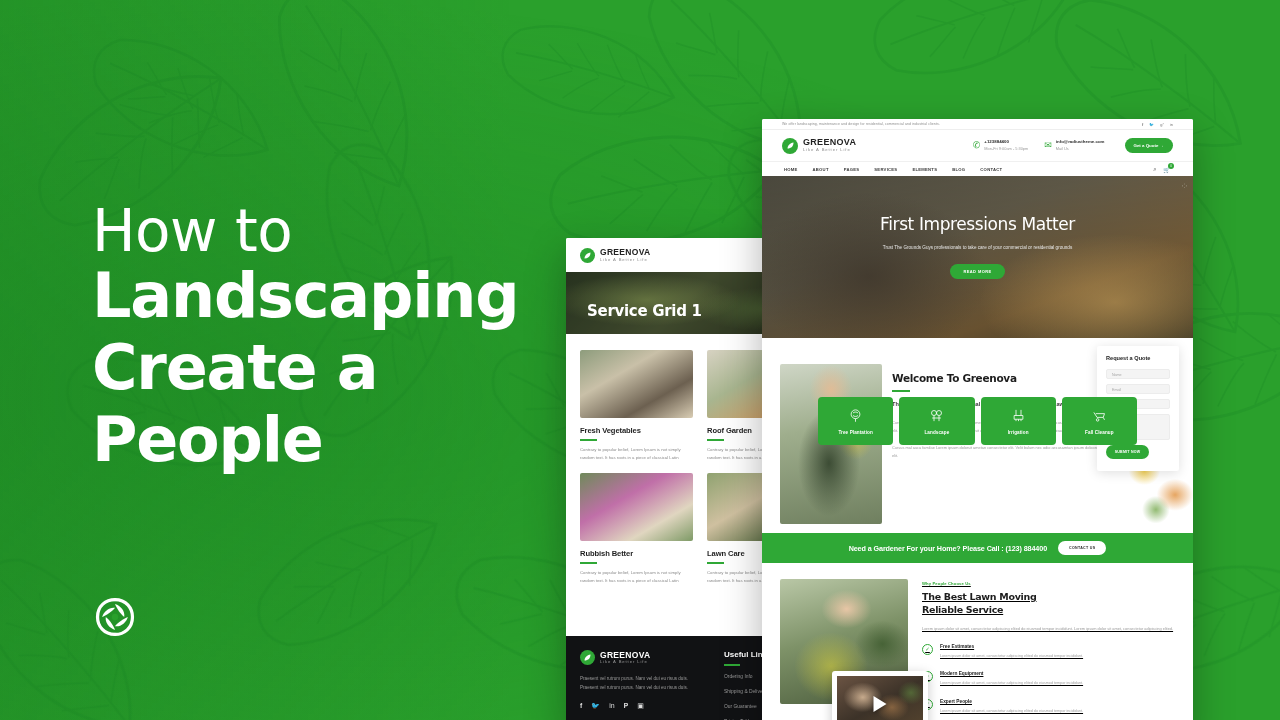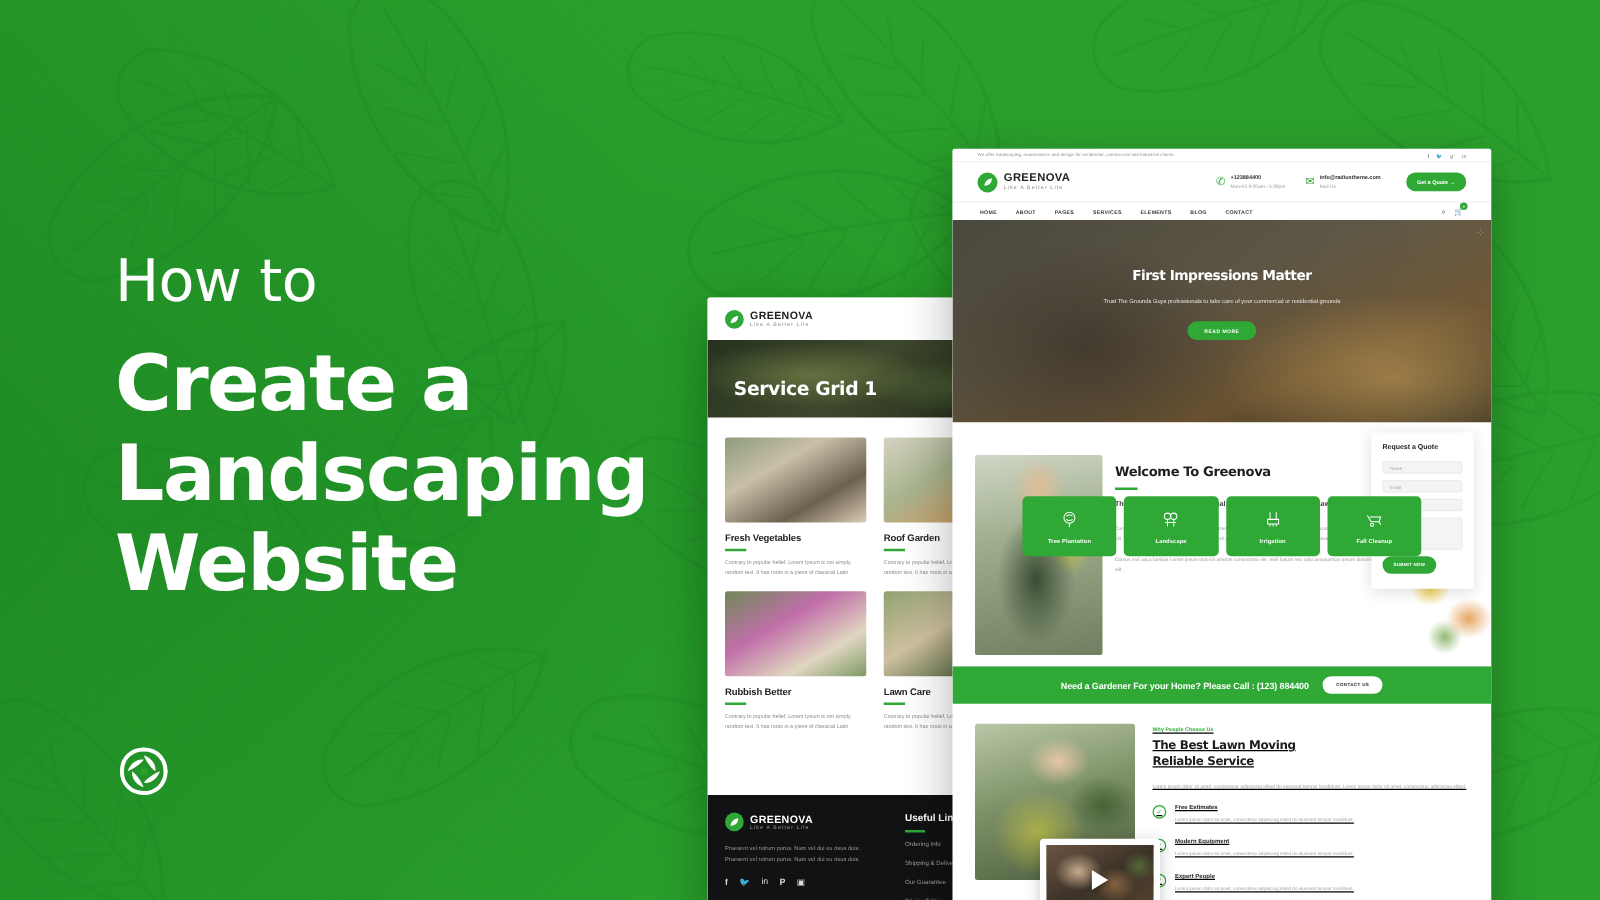--- a/index.html
+++ b/index.html
@@ -18,22 +18,22 @@
       radial-gradient(120% 90% at 18% 55%, rgba(20,120,30,.30) 0%, rgba(20,120,30,0) 62%),
       linear-gradient(90deg, rgba(25,125,32,.35) 0%, rgba(25,125,32,0) 40%);
     pointer-events:none;
   }
 
   
   .left-copy {
     position:absolute; left:92px; top:202px; z-index:5; color:#fff;
   }
   .howto {
-    font-size:47px; font-weight:400; letter-spacing:-.5px; line-height:1;
-    margin-bottom:22px; font-family:"DejaVu Sans", sans-serif;
+    font-size:58px; font-weight:400; letter-spacing:-.5px; line-height:1;
+    font-family:"DejaVu Sans", sans-serif;
   }
   .headline {
     font-size:62px; font-weight:700; line-height:1.16; letter-spacing:-1.2px;
     font-family:"DejaVu Sans", sans-serif;
   }
 
   
   .brand {
     position:absolute; left:92px; top:594px; z-index:5;
     display:flex; align-items:center; gap:13px;
@@ -151,21 +151,21 @@
              background:linear-gradient(160deg,#6d6a5a 0%,#8a8168 38%,#b08a52 72%,#6a5f3e 100%); }
   .fr-hero::after {
     content:""; position:absolute; inset:0;
     background:
       radial-gradient(38% 72% at 25% 62%, rgba(60,52,42,.75), transparent 72%),
       radial-gradient(45% 60% at 82% 78%, rgba(206,164,92,.55), transparent 70%),
       linear-gradient(180deg, rgba(0,0,0,.32), rgba(0,0,0,.42));
   }
   .fr-hero-inner { position:absolute; inset:0; z-index:2; text-align:center; padding-top:38px; }
   .fr-hero-title {
-    color:#fff; font-size:11px; font-weight:700; letter-spacing:-.4px;
+    color:#fff; font-size:17px; font-weight:400; letter-spacing:-.4px;
     font-family:"DejaVu Sans", sans-serif;
   }
   .fr-hero-sub { color:#e8e8e8; font-size:4.6px; line-height:2; margin-top:9px; }
   .fr-hero-btn {
     display:inline-block; margin-top:12px; background:#2fa836; color:#fff;
     font-size:4px; font-weight:700; letter-spacing:.4px; padding:5px 13px; border-radius:20px;
   }
 
   .fr-services {
     position:absolute; left:56px; right:56px; top:278px; z-index:6;
@@ -323,23 +323,23 @@
     <use href="#leafShape" transform="translate(700,620) rotate(-48) scale(1.15)"></use>
     <use href="#leafShape" transform="translate(900,580) rotate(35) scale(1.25)"></use>
     <use href="#leafShape" transform="translate(1120,620) rotate(-20) scale(1.2)"></use>
   </g>
 </svg>
 <div id="bg-vignette"></div>
 
 <div class="left-copy">
   <div class="howto">How to</div>
   <div class="headline">
+    <div>Landscaping</div>
     <div>Create a</div>
-    <div>Landscaping</div>
-    <div>Website</div>
+    <div>People</div>
   </div>
 </div>
 
 <div class="brand">
   <svg class="brand-mark" viewBox="0 0 100 100">
     <g fill="none" stroke="#ffffff" stroke-width="7" stroke-linecap="round">
       <path d="M50,12 C74,12 88,30 88,50"></path>
       <path d="M88,50 C88,74 70,88 50,88"></path>
       <path d="M50,88 C26,88 12,70 12,50"></path>
       <path d="M12,50 C12,26 30,12 50,12"></path>

